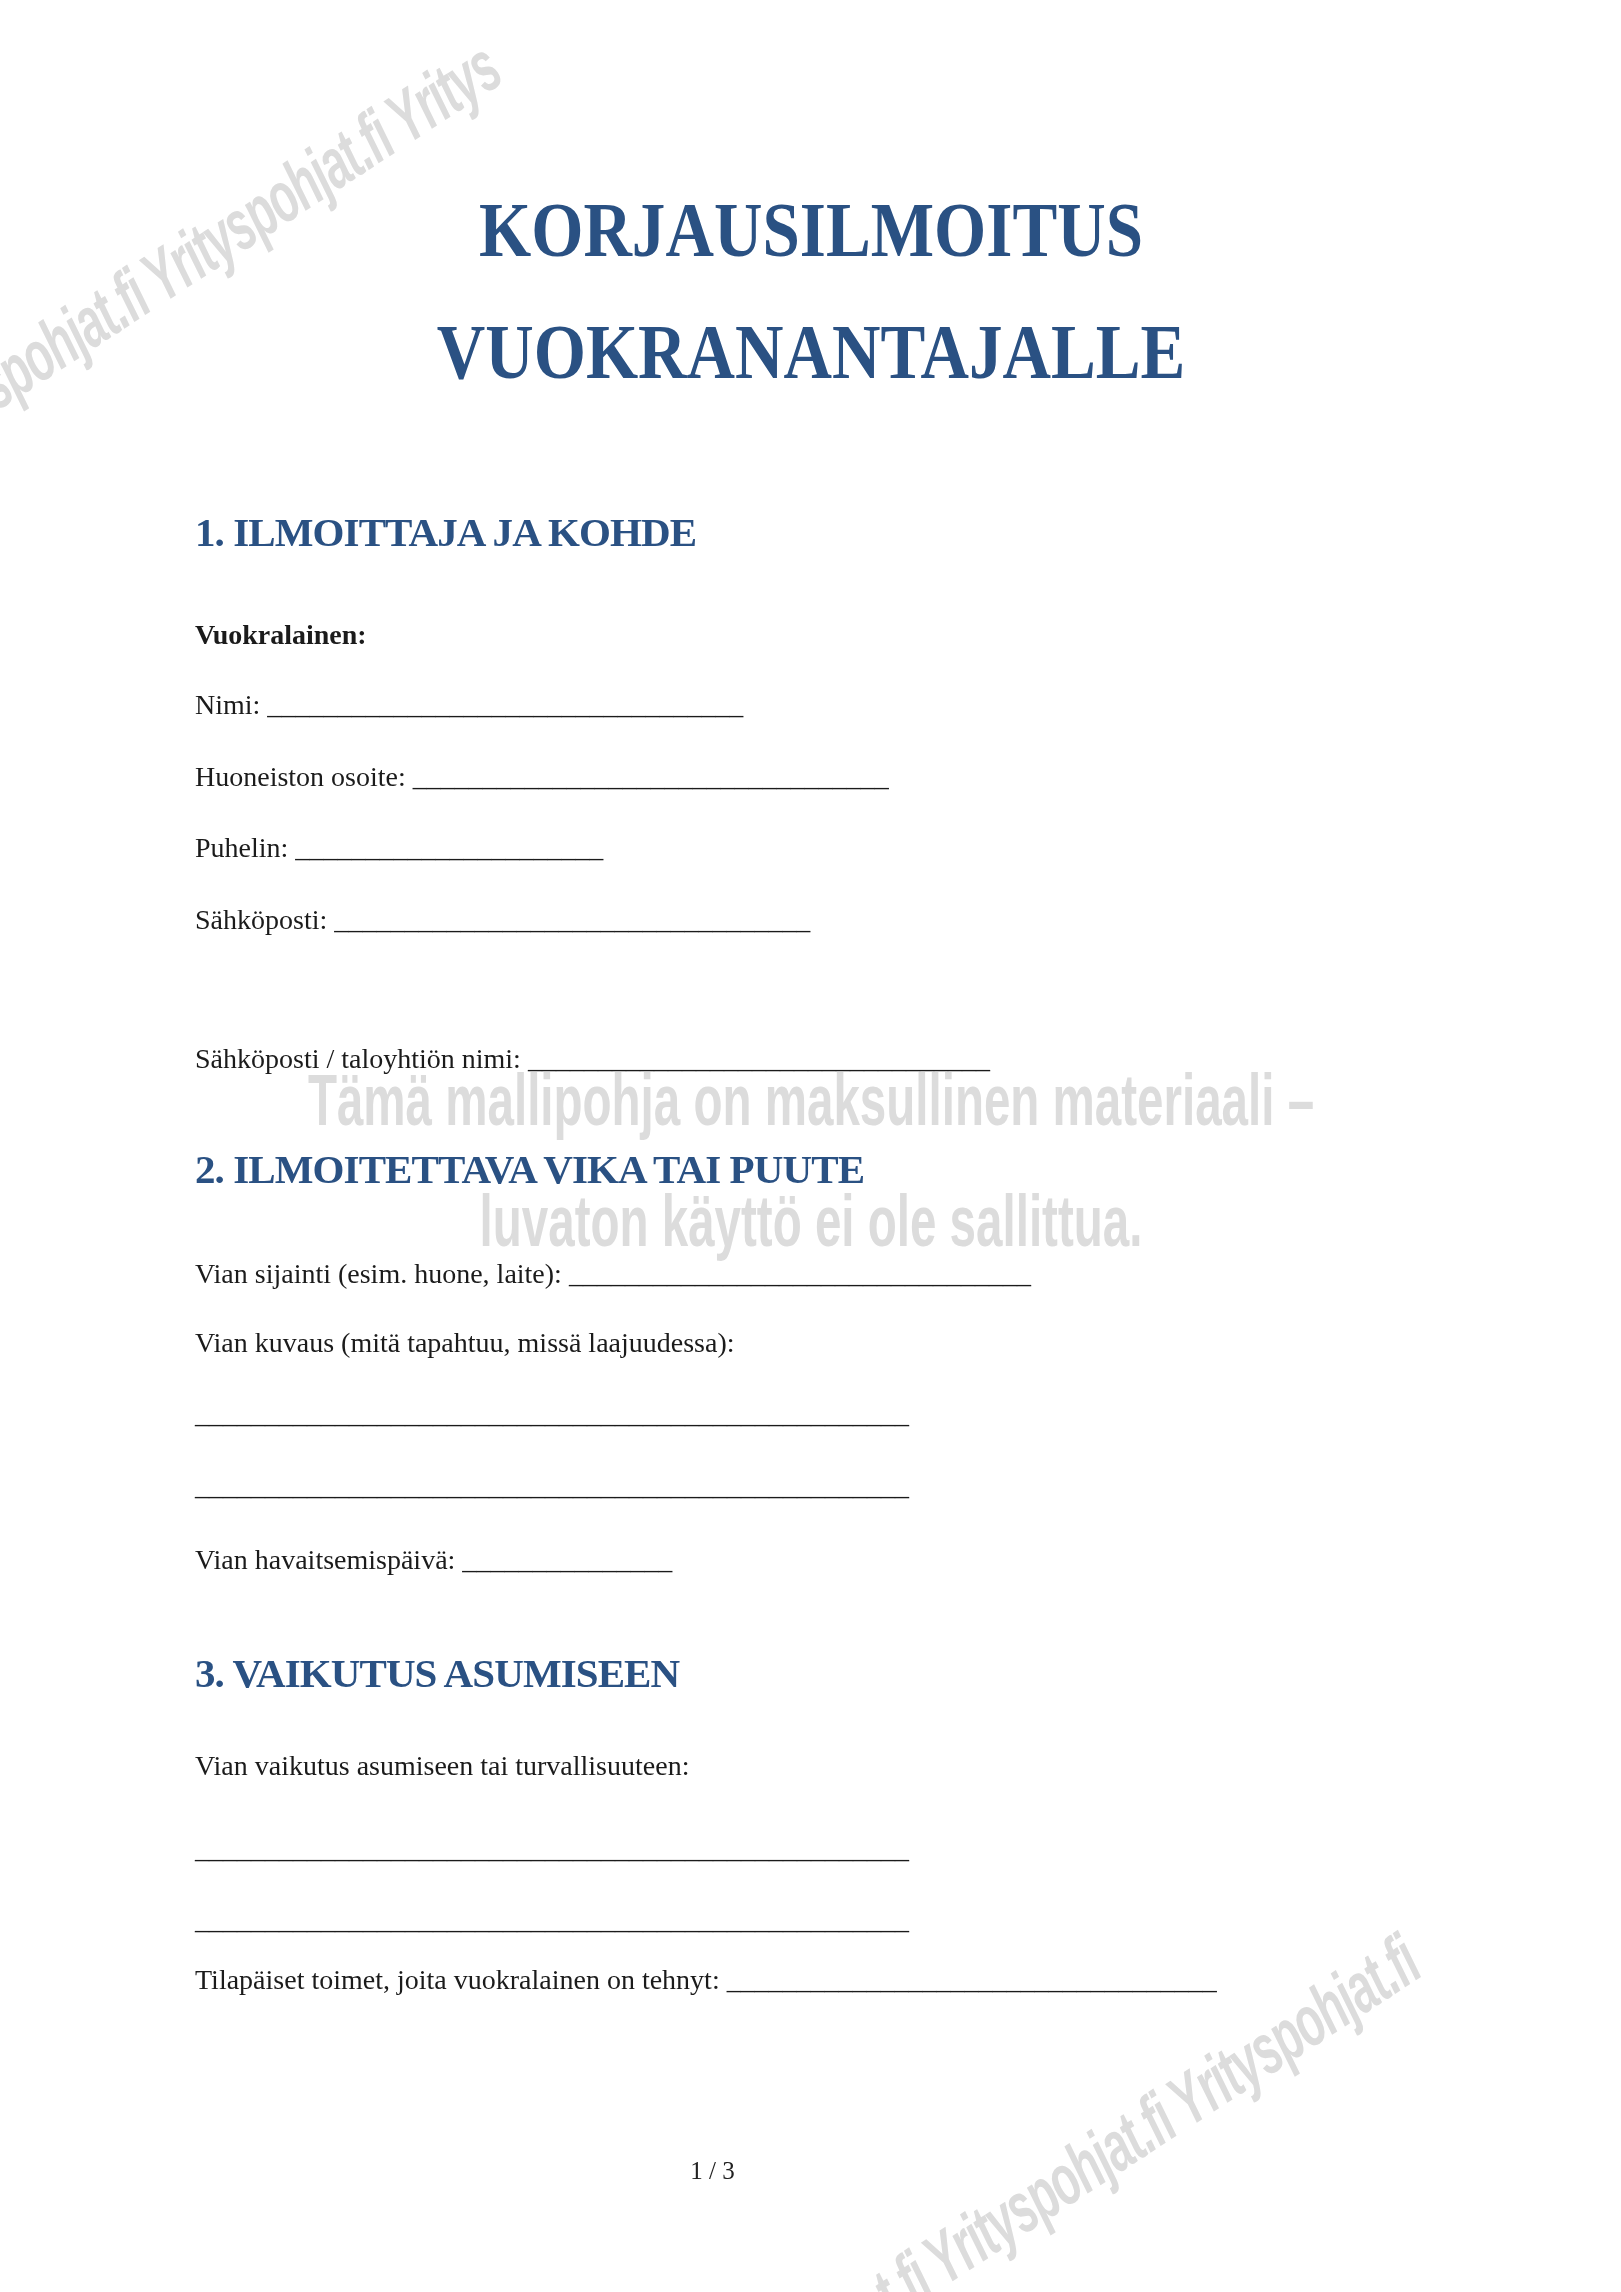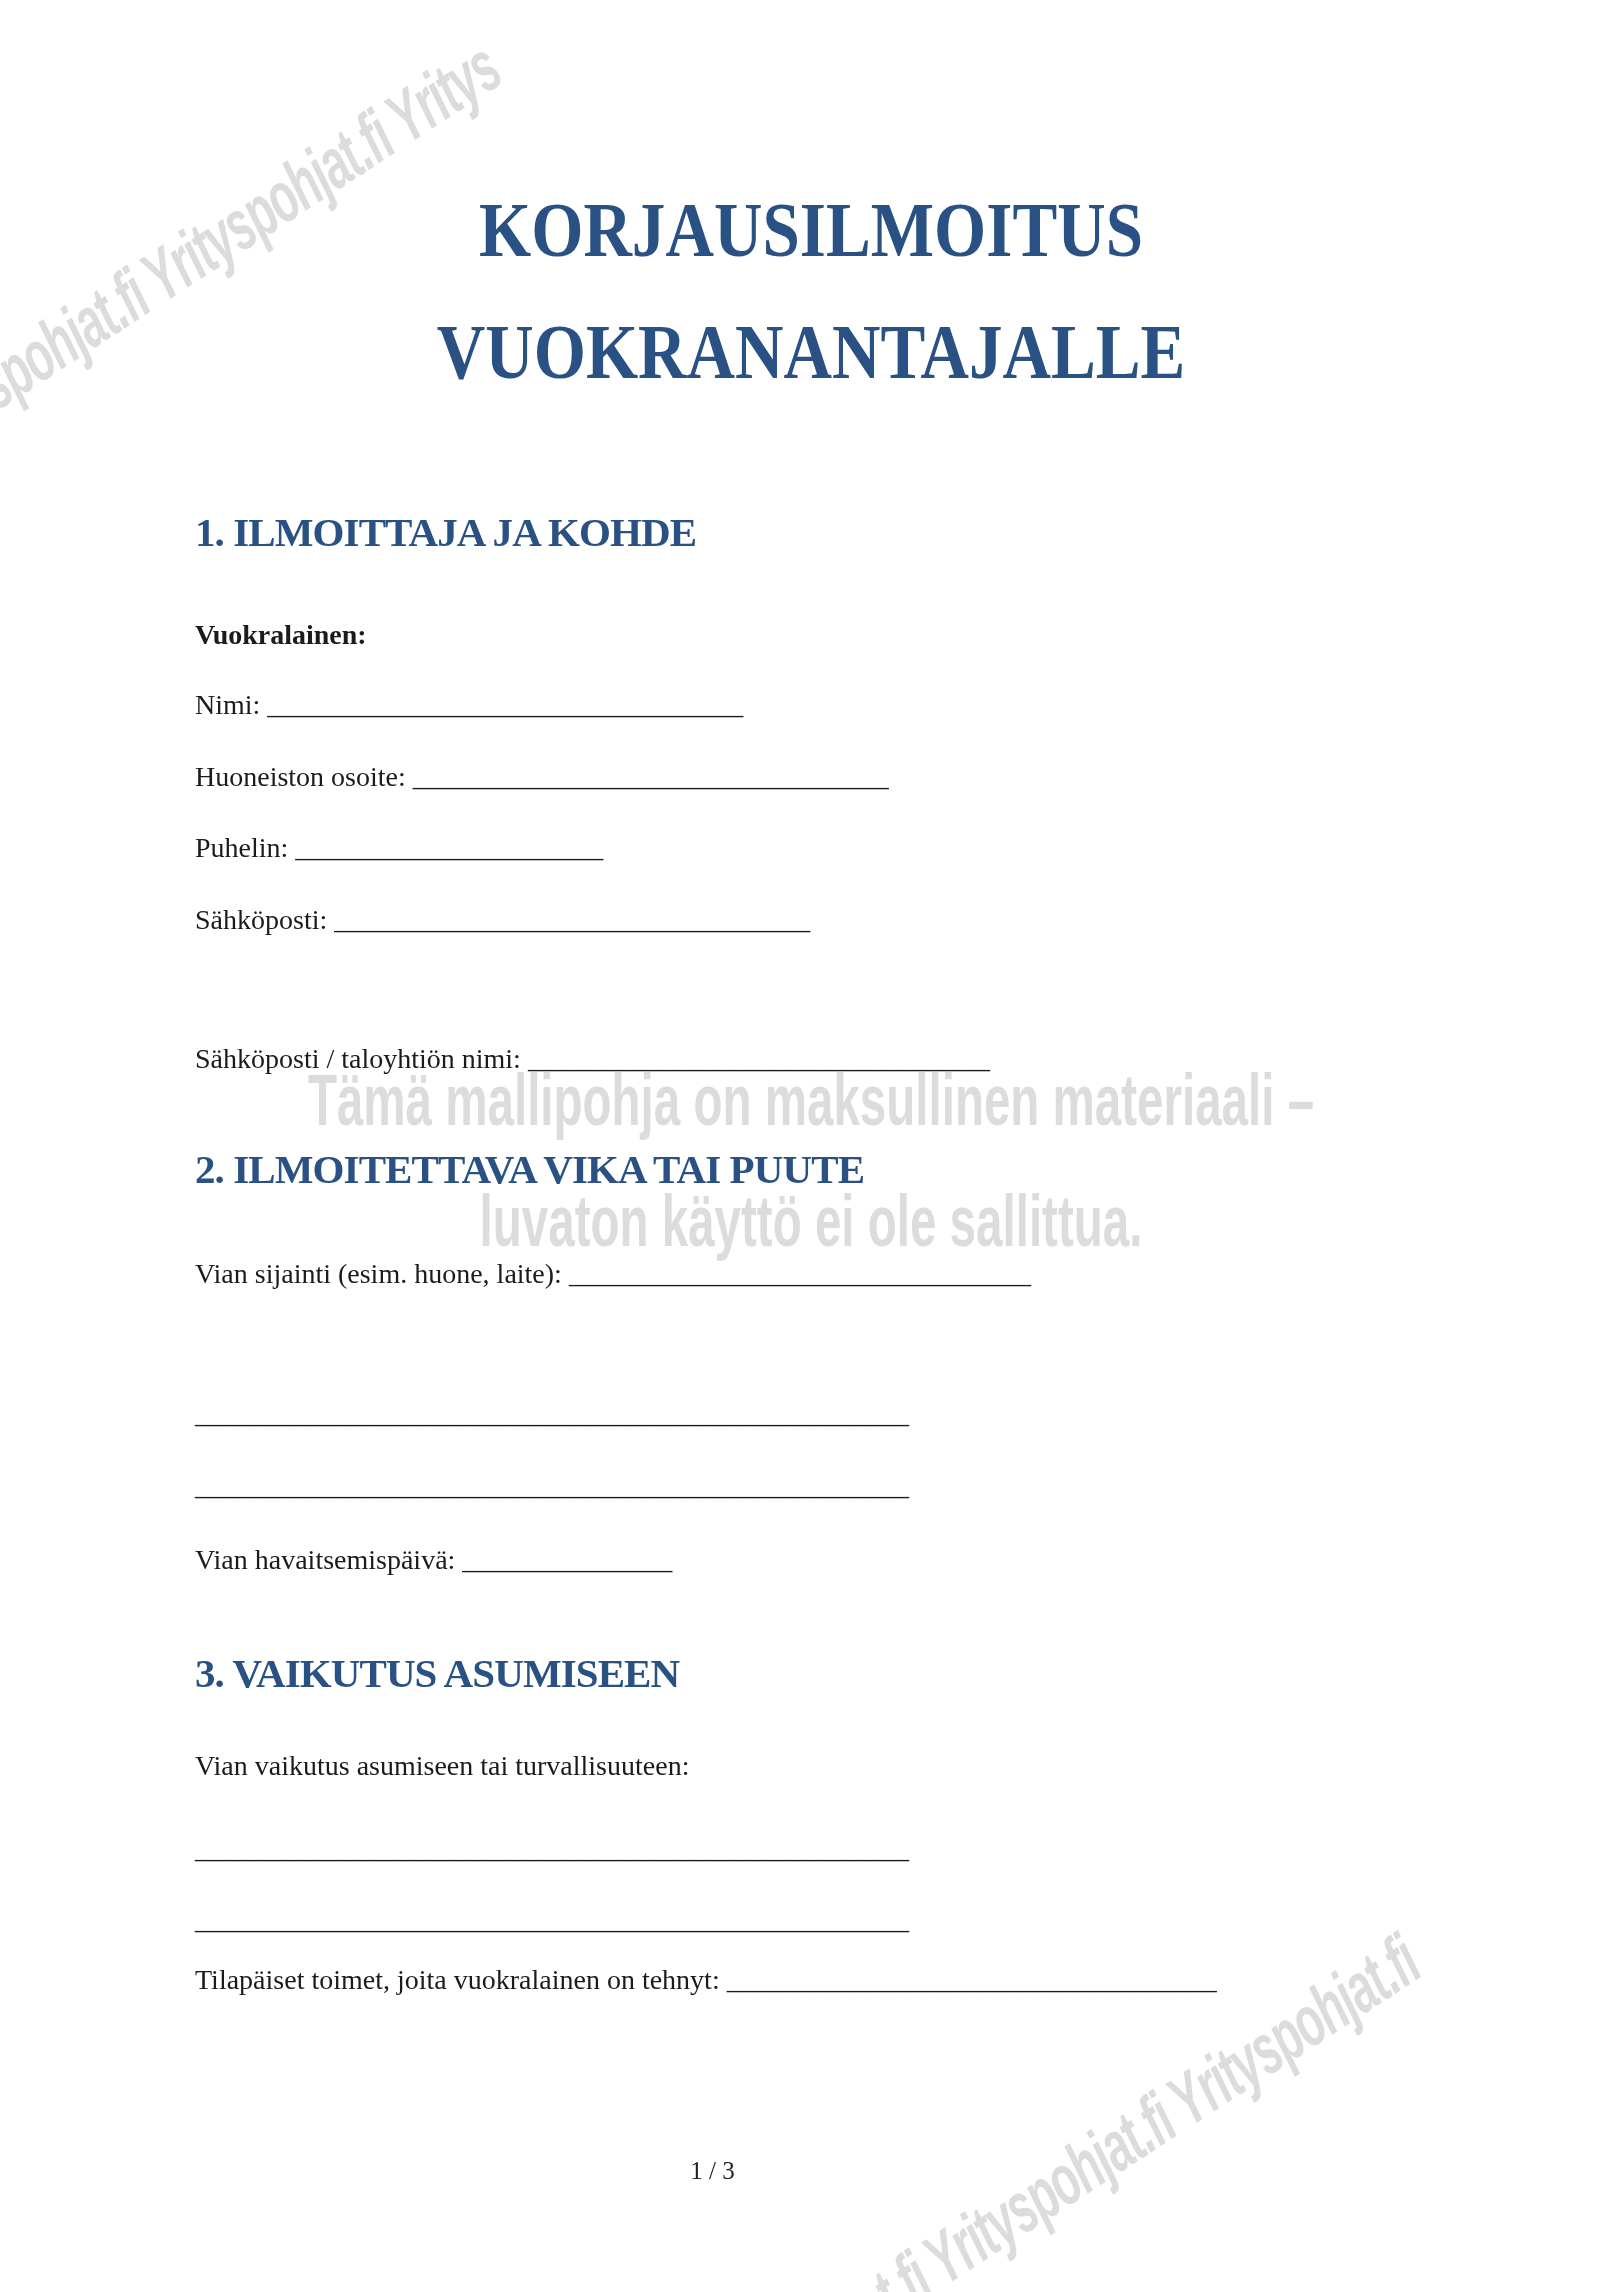--- a/index.html
+++ b/index.html
@@ -119,20 +119,21 @@
     <p class="field" style="top:802px"><span>Puhelin: </span><span class="blank">______________________</span></p>
 
     <p class="field" style="top:874px"><span>Sähköposti: </span><span class="blank">__________________________________</span></p>
 
     <p class="field" style="top:1013px"><span>Sähköposti / taloyhtiön nimi: </span><span class="blank">_________________________________</span></p>
 
     <div class="heading" style="top:1147px">2. ILMOITETTAVA VIKA TAI PUUTE</div>
 
     <p class="field" style="top:1228px"><span>Vian sijainti (esim. huone, laite): </span><span class="blank">_________________________________</span></p>
 
+    <p class="para" style="top:1297px">Vian kuvaus (mitä tapahtuu, missä laajuudessa):</p>
 
     <p class="field blank" style="top:1368px">___________________________________________________</p>
     <p class="field blank" style="top:1440px">___________________________________________________</p>
 
     <p class="field" style="top:1514px"><span>Vian havaitsemispäivä: </span><span class="blank">_______________</span></p>
 
     <div class="heading" style="top:1651px">3. VAIKUTUS ASUMISEEN</div>
 
     <p class="para" style="top:1720px">Vian vaikutus asumiseen tai turvallisuuteen:</p>
 

